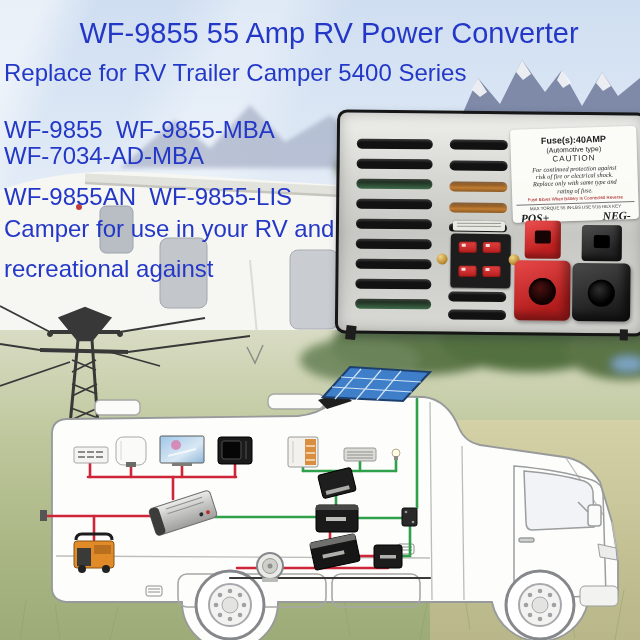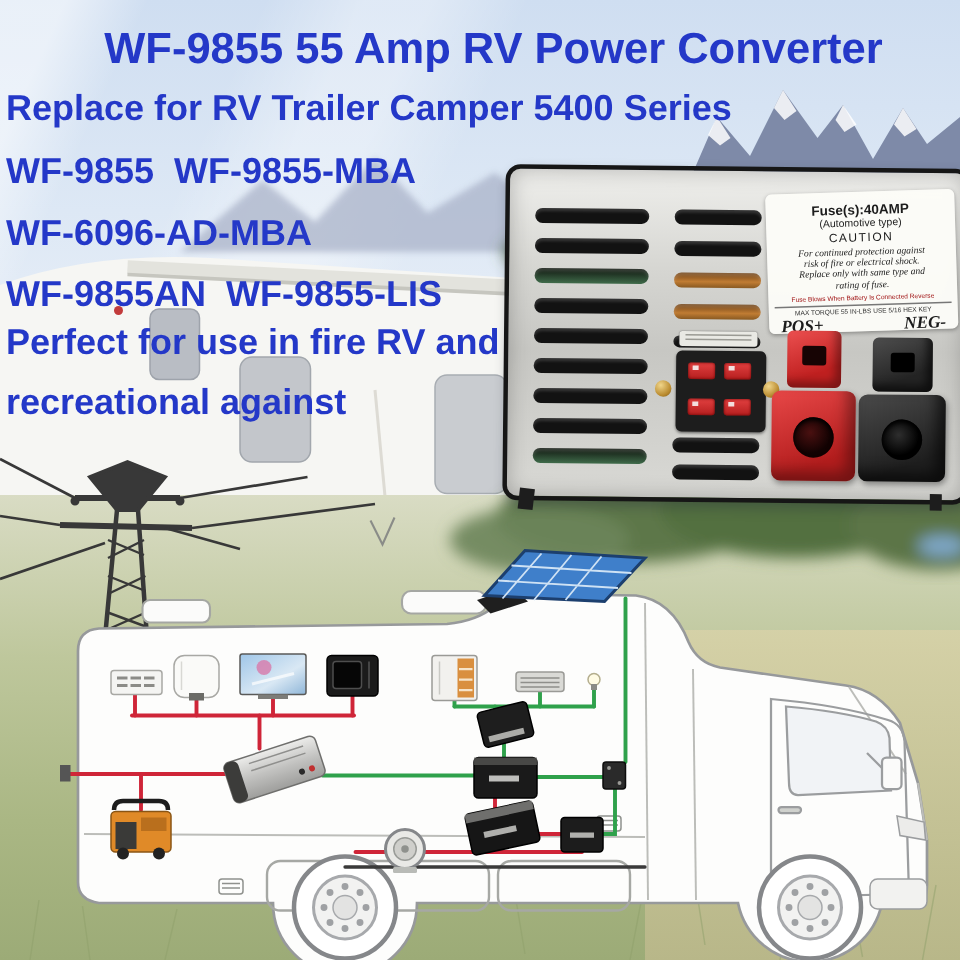--- a/index.html
+++ b/index.html
@@ -7,25 +7,25 @@
        font-family:"Liberation Sans", sans-serif;background:#eef3fa;}
   .layer{position:absolute;left:0;top:0;width:640px;height:640px;}
   svg{display:block;}
 
   
   .sky{background:
     linear-gradient(115deg, rgba(255,255,255,.55) 0 40px, rgba(255,255,255,0) 90px 160px, rgba(255,255,255,.35) 220px 260px, rgba(255,255,255,0) 320px),
     linear-gradient(180deg,#cfdef1 0%,#dde8f5 22%,#eef2f8 45%,#f7f8f8 60%);}
 
   
-  .ad-text{position:absolute;color:var(--text-blue,#2438c8);line-height:1.05;font-weight:bold;}
+  .ad-text{position:absolute;color:var(--text-blue,#2438c8);line-height:1.05;}
   .title{left:0;top:18px;width:640px;text-align:center;padding-left:18px;
          box-sizing:border-box;font-size:29px;}
   .feature{left:4px;font-size:24px;white-space:pre;}
-  .f0{top:60px}.f1{top:102px}.f2{top:143px}.f3{top:184px}.f4{top:216px}.f5{top:256px}
+  .f0{top:60px}.f1{top:117px}.f2{top:143px}.f3{top:184px}.f4{top:216px}.f5{top:256px}
 
   
   .converter{position:absolute;left:336px;top:111px;width:304px;height:218px;
     transform:rotate(.6deg);border:3px solid #161616;border-radius:10px;
     background:linear-gradient(180deg,#efefec 0%,#d6d6d2 30%,#c7c7c3 55%,#d9d9d5 100%);
     box-shadow:inset 0 0 14px rgba(0,0,0,.25), 2px 4px 8px rgba(40,50,60,.35);}
   .slot{position:absolute;background:#121212;border-radius:5px;height:10px;
         box-shadow:inset 0 2px 2px rgba(255,255,255,.15);}
   .slot.copper{background:linear-gradient(180deg,#6e4218,#c07c33 60%,#8a5a22);}
   .slot.pcb{background:linear-gradient(180deg,#10160f,#3f6b4a);}
@@ -158,23 +158,23 @@
     <path d="M60,318 L85,308 L110,318 L92,340 L78,340 Z" stroke-width="2.5" fill="#383838"></path>
     <path d="M0,306 L50,332 M120,332 L205,318 M0,344 L40,350 M128,352 L250,336 M0,386 L70,362 M160,366 L110,352" stroke-width="1.8"></path>
     <circle cx="50" cy="334" r="2.5" fill="#383838"></circle>
       <circle cx="120" cy="334" r="2.5" fill="#383838"></circle>
   </g>
 </svg>
 
 <div class="ad-text title">WF-9855 55 Amp RV Power Converter</div>
 <div class="ad-text feature f0">Replace for RV Trailer Camper 5400 Series</div>
 <div class="ad-text feature f1">WF-9855  WF-9855-MBA</div>
-<div class="ad-text feature f2">WF-6096-AD-MBA</div>
+<div class="ad-text feature f2">WF-7034-AD-MBA</div>
 <div class="ad-text feature f3">WF-9855AN  WF-9855-LIS</div>
-<div class="ad-text feature f4">Perfect for use in fire RV and</div>
+<div class="ad-text feature f4">Camper for use in your RV and</div>
 <div class="ad-text feature f5">recreational against</div>
 
 <svg class="layer" viewBox="0 0 640 640" aria-hidden="true">
   <defs>
     <linearGradient id="silver" x1="0" y1="0" x2="0" y2="1">
       <stop offset="0" stop-color="#ececea"></stop>
         <stop offset=".5" stop-color="#c2c2c0"></stop>
         <stop offset="1" stop-color="#9e9e9c"></stop>
     </linearGradient>
     <linearGradient id="tvg" x1="0" y1="0" x2="1" y2="1">

